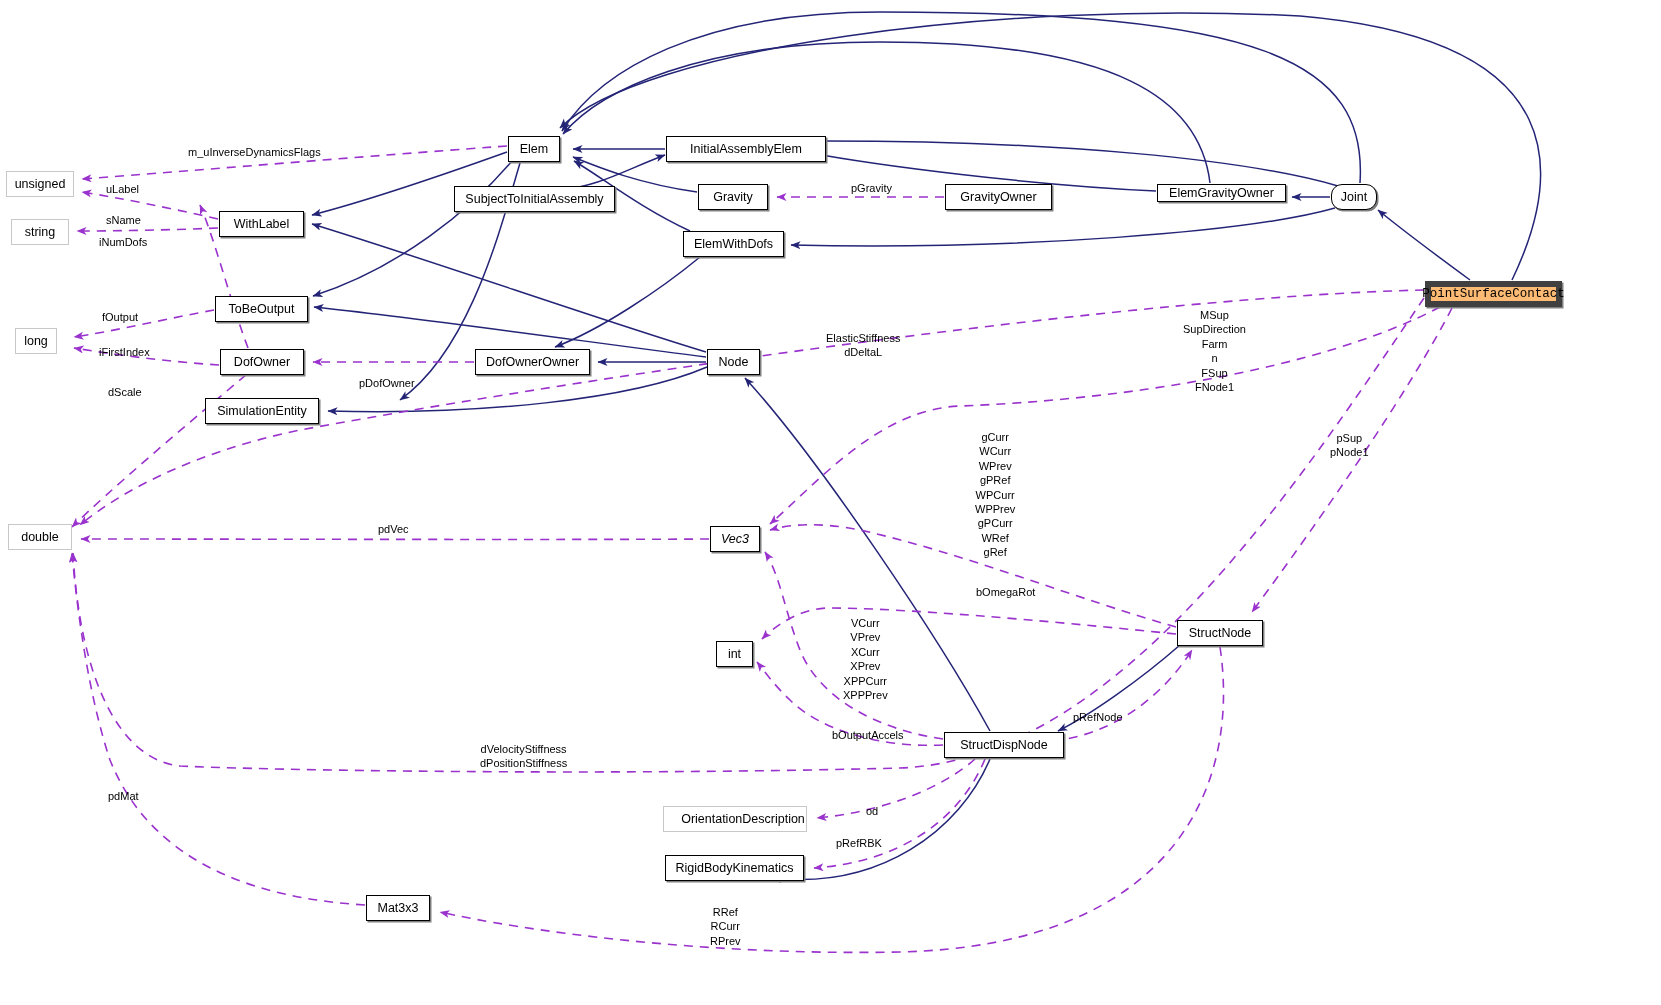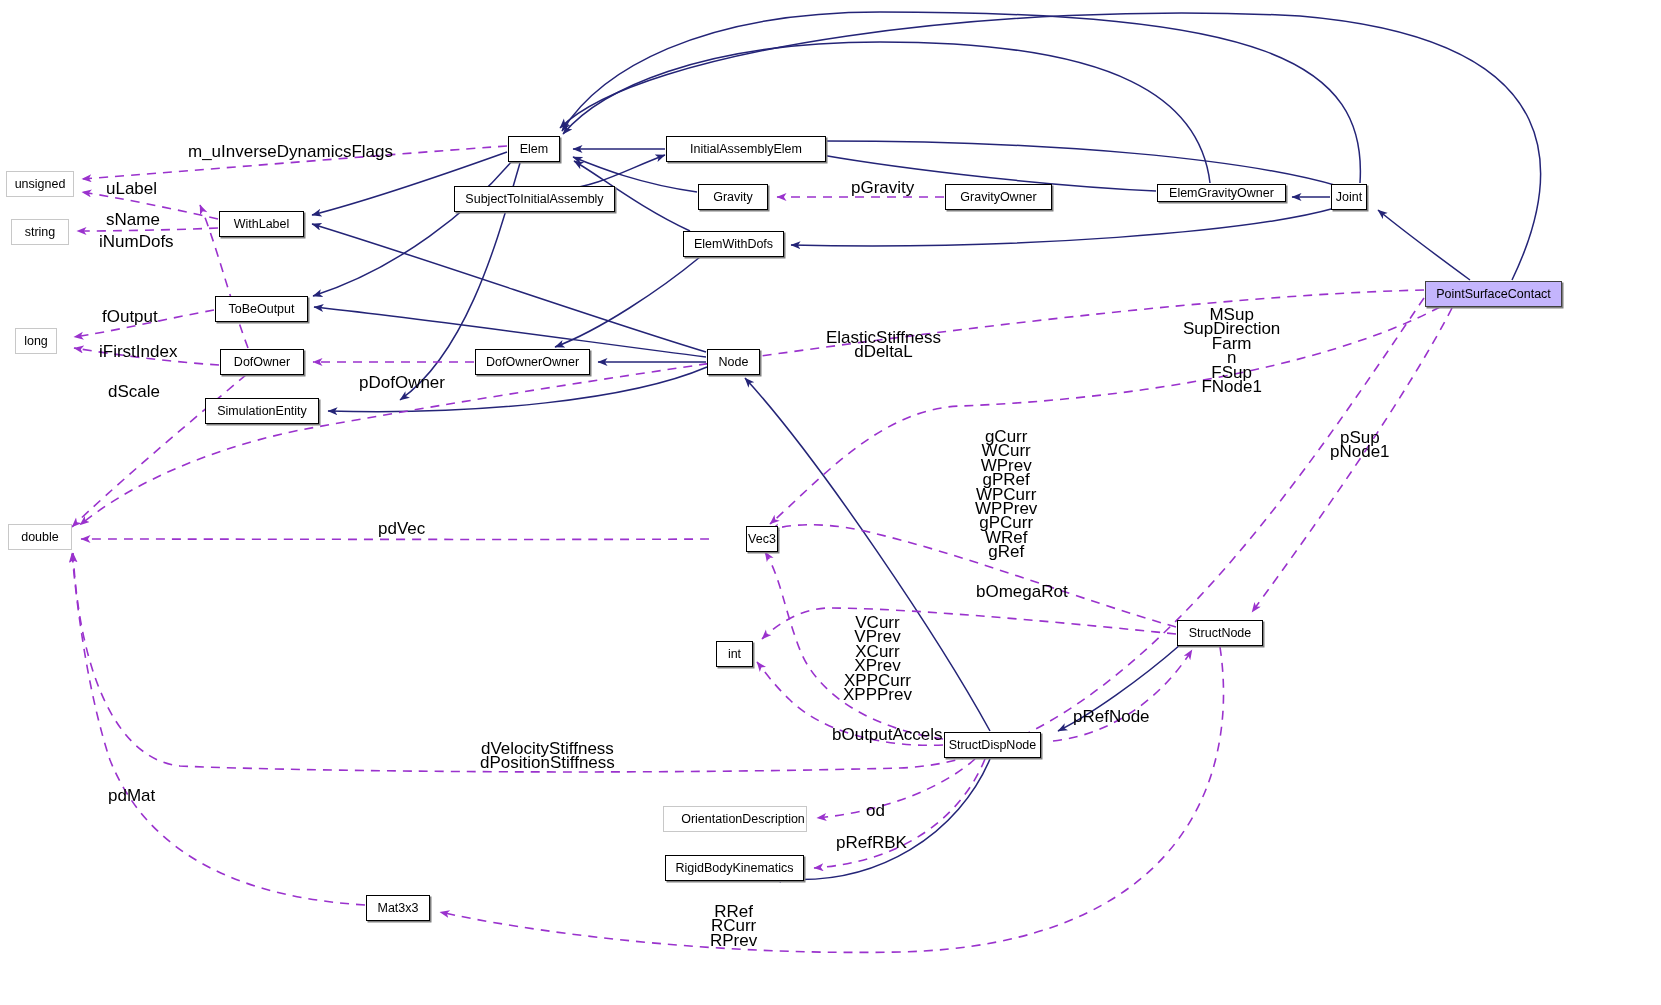--- a/index.html
+++ b/index.html
@@ -7,23 +7,23 @@
        font-family:"Liberation Sans","DejaVu Sans",sans-serif;}
   #stage{position:relative;width:1661px;height:1005px;background:#fff;}
   svg#wires{position:absolute;left:0;top:0;width:1661px;height:1005px;}
 
   .node{position:absolute;box-sizing:border-box;display:flex;
         align-items:center;justify-content:center;
         font-size:12.5px;color:#000;white-space:nowrap;line-height:1;
         background:#ffffff;border:1px solid #000000;
         box-shadow:1.5px 1.5px 0 0 #808080;}
   .node.plain{border:1px solid #c8c8c8;box-shadow:none;}
-  .node.focus{background:#c4b5fd;border:1px solid #404040;box-shadow:1.5px 1.5px 0 0 #808080;}
-
-  .elbl{position:absolute;font-size:17px;color:#000;white-space:pre;
+  .node.focus{background:#fdba74;border:6px solid #404040;box-shadow:1.5px 1.5px 0 0 #808080;font-family:Liberation Mono, monospace;}
+
+  .elbl{position:absolute;font-size:11px;color:#000;white-space:pre;
         line-height:14.4px;text-align:center;}
 </style>
 </head>
 <body>
 
 <div id="stage">
 
   <svg id="wires" viewBox="0 0 1661 1005" xmlns="http://www.w3.org/2000/svg">
     <defs>
       <marker id="ah-blue" markerWidth="11" markerHeight="11" refX="9.5" refY="4" orient="auto" markerUnits="userSpaceOnUse">
@@ -145,30 +145,30 @@
   <div class="node" style="left:366px;top:895px;width:64px;height:26px;">Mat3x3</div>
 
   <div class="node" style="left:454px;top:186px;width:161px;height:26px;">SubjectToInitialAssembly</div>
   <div class="node" style="left:475px;top:349px;width:115px;height:26px;">DofOwnerOwner</div>
   <div class="node" style="left:508px;top:136px;width:52px;height:26px;">Elem</div>
 
   <div class="node" style="left:666px;top:136px;width:160px;height:26px;">InitialAssemblyElem</div>
   <div class="node" style="left:698px;top:184px;width:70px;height:26px;">Gravity</div>
   <div class="node" style="left:683px;top:231px;width:101px;height:26px;">ElemWithDofs</div>
   <div class="node" style="left:707px;top:349px;width:53px;height:26px;">Node</div>
-  <div class="node" style="left:746px;top:526px;width:32px;height:26px;">Vec3</div>
+  <div class="node" style="left:710px;top:526px;width:50px;height:26px;font-style:italic;">Vec3</div>
   <div class="node" style="left:716px;top:641px;width:37px;height:26px;">int</div>
   <div class="node plain" style="left:663px;top:806px;width:144px;height:26px;padding-left:16px;">OrientationDescription</div>
   <div class="node" style="left:665px;top:855px;width:139px;height:26px;">RigidBodyKinematics</div>
 
   <div class="node" style="left:945px;top:184px;width:107px;height:26px;">GravityOwner</div>
-  <div class="node" style="left:944px;top:732px;width:97px;height:26px;">StructDispNode</div>
+  <div class="node" style="left:944px;top:732px;width:120px;height:26px;">StructDispNode</div>
   <div class="node" style="left:1177px;top:620px;width:86px;height:26px;">StructNode</div>
   <div class="node" style="left:1157px;top:184px;width:129px;height:18px;">ElemGravityOwner</div>
-  <div class="node" style="left:1331px;top:184px;width:36px;height:26px;">Joint</div>
+  <div class="node" style="left:1331px;top:184px;width:46px;height:26px;border-radius:11px;">Joint</div>
   <div class="node focus" style="left:1425px;top:281px;width:137px;height:26px;">PointSurfaceContact</div>
 
   <div class="elbl" style="left:188px;top:145px;">m_uInverseDynamicsFlags</div>
   <div class="elbl" style="left:106px;top:182px;">uLabel</div>
   <div class="elbl" style="left:106px;top:213px;">sName</div>
   <div class="elbl" style="left:99px;top:235px;">iNumDofs</div>
   <div class="elbl" style="left:102px;top:310px;">fOutput</div>
   <div class="elbl" style="left:99px;top:345px;">iFirstIndex</div>
   <div class="elbl" style="left:108px;top:385px;">dScale</div>
   <div class="elbl" style="left:359px;top:376px;">pDofOwner</div>

